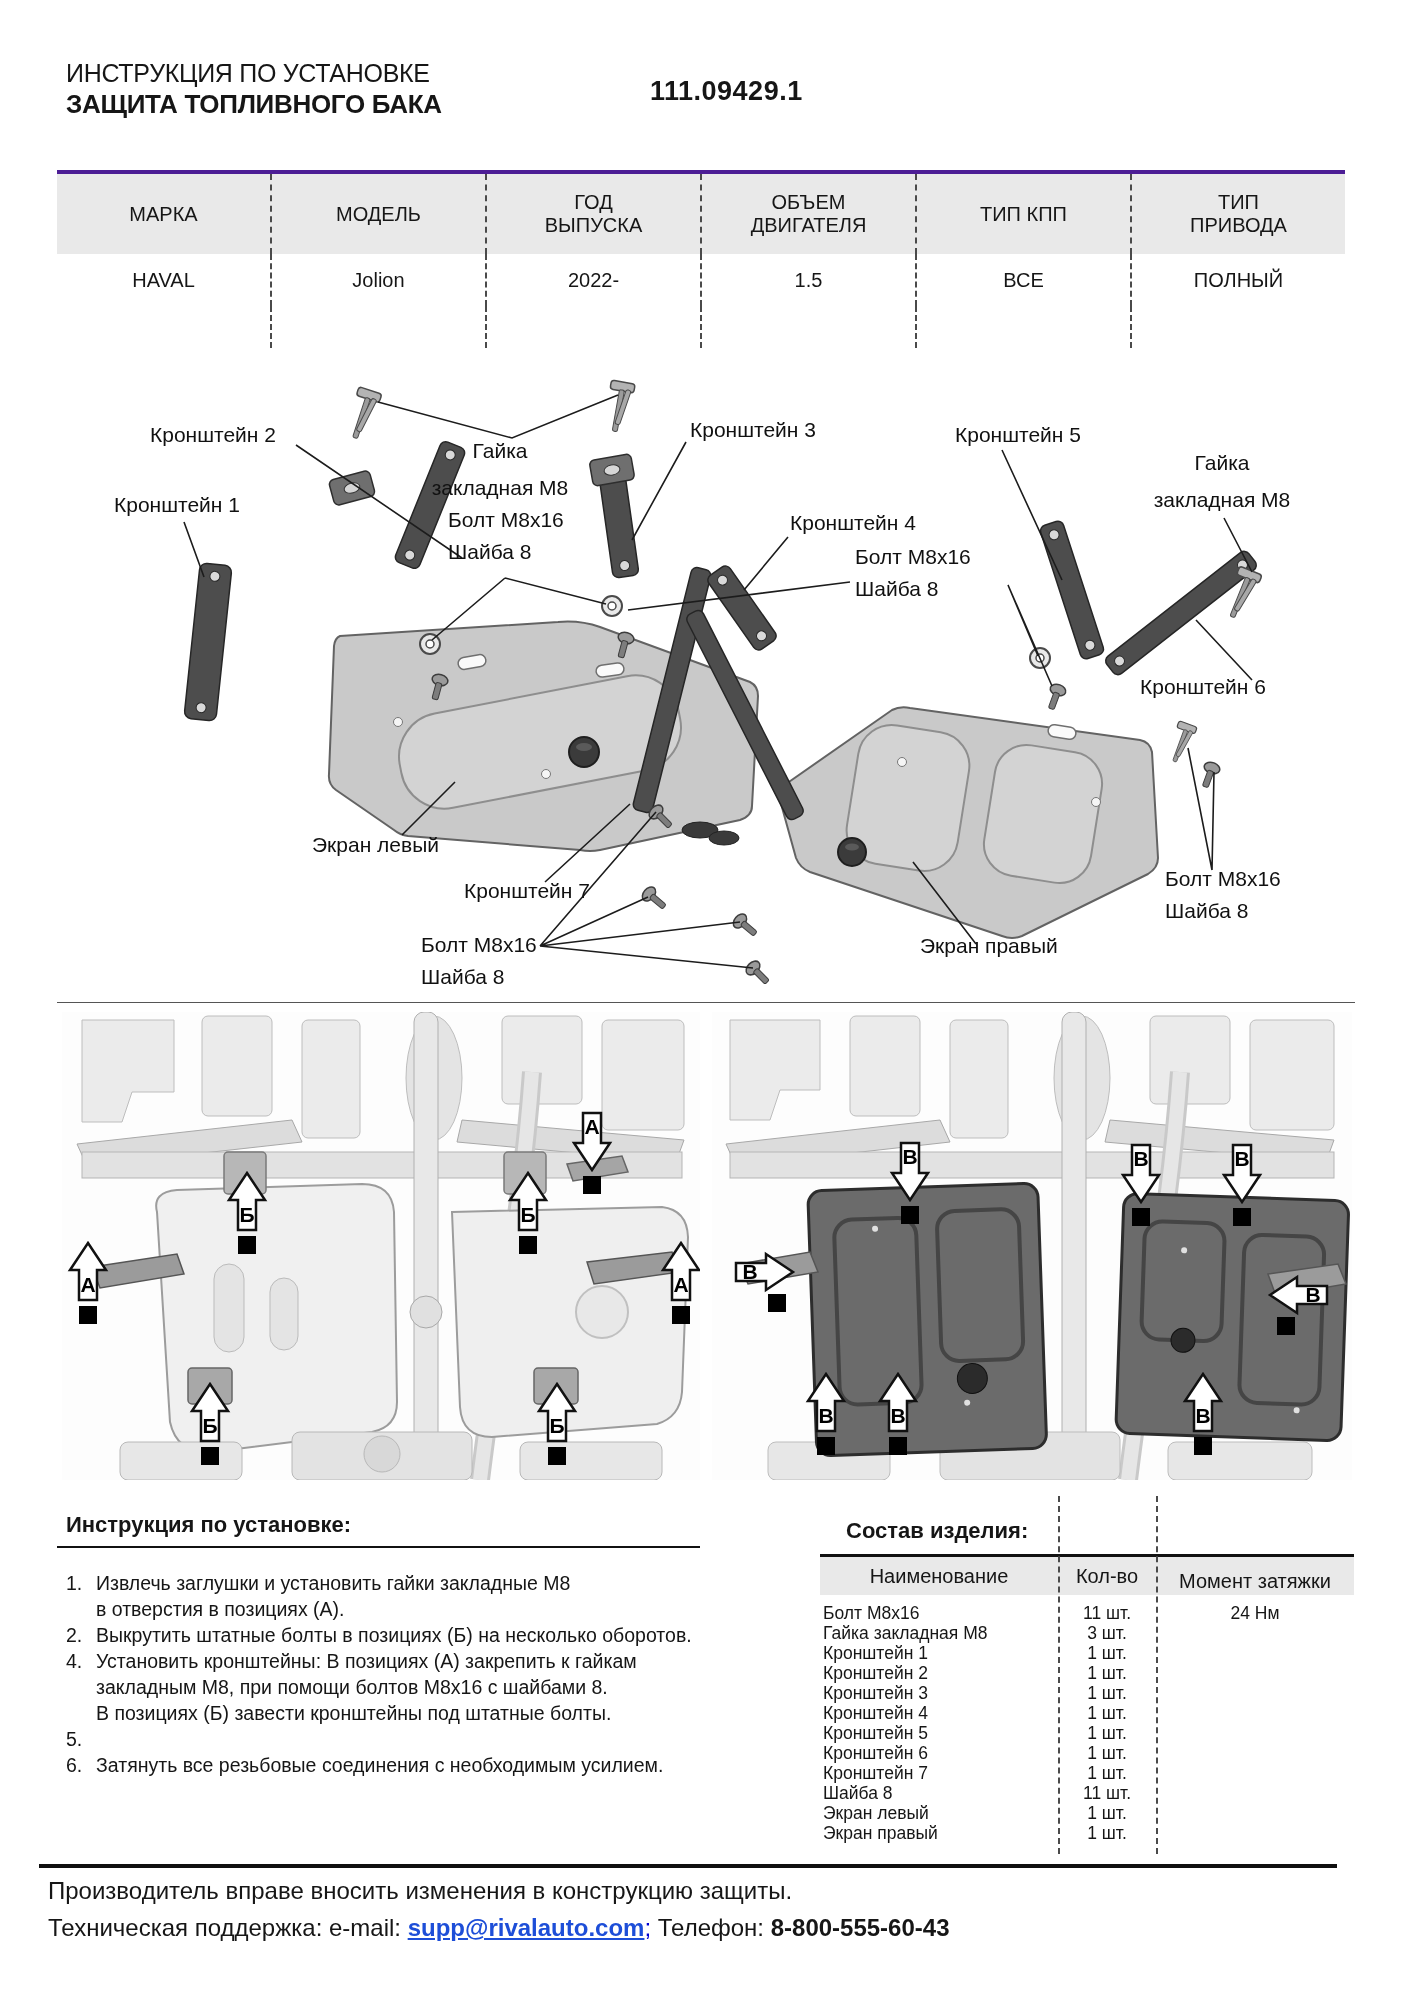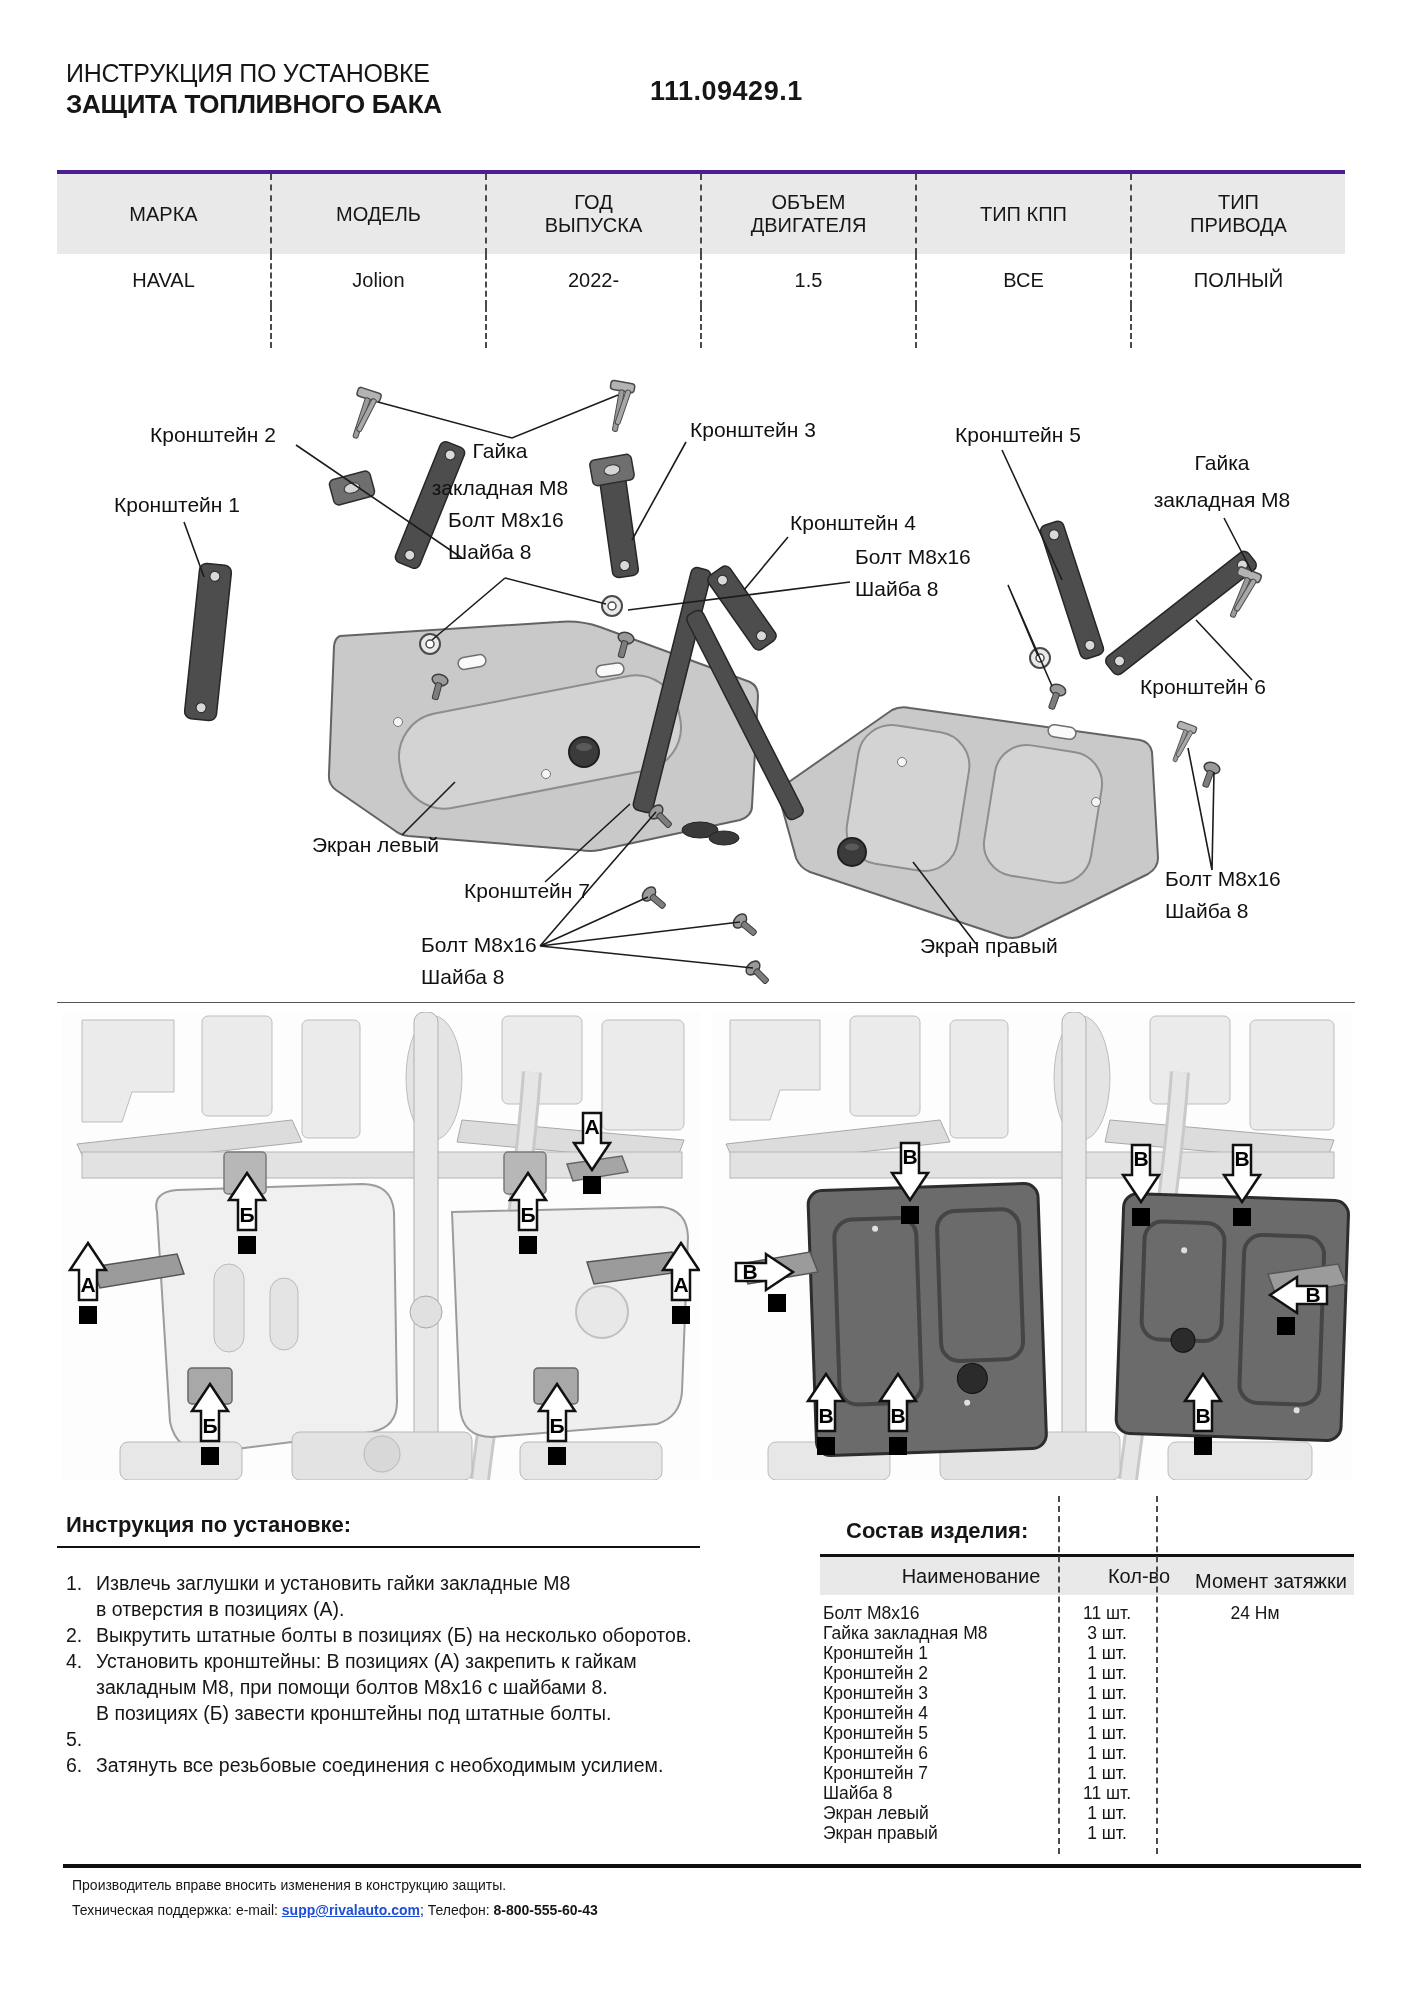--- a/index.html
+++ b/index.html
@@ -39,32 +39,32 @@
   #install-steps{margin:22px 0 0 9px;font-size:19.5px;line-height:26px;}
   .step{display:flex;}
   .step-num{width:30px;flex:0 0 30px;}
   
   #composition{position:absolute;left:820px;top:1492px;width:534px;height:372px;}
   .comp-dash{position:absolute;top:4px;height:358px;border-left:2px dashed #4a4a4a;}
   #comp-dash-1{left:238px;}
   #comp-dash-2{left:336px;}
   #comp-heading{margin:26px 0 10px 26px;font-size:22px;font-weight:bold;}
   #comp-table{border-top:3px solid #111;}
-  #comp-head-row{display:flex;background:#e9e9e9;height:38px;align-items:center;font-size:20px;padding-left:32px;}
+  #comp-head-row{display:flex;background:#e9e9e9;height:38px;align-items:center;font-size:20px;}
   .comp-hc{text-align:center;}
   .comp-hc.c1{width:238px;}
   .comp-hc.c2{width:98px;}
   .comp-hc.c3{flex:1;margin-top:11px;}
   #comp-rows{padding:8px 0 10px;font-size:17.5px;}
   .comp-row{display:flex;height:20px;align-items:center;}
   .comp-name{width:238px;padding-left:3px;box-sizing:border-box;}
   .comp-qty{width:98px;text-align:center;}
   .comp-torque{flex:1;text-align:center;}
   
-  #footer{position:absolute;left:63px;top:1864px;width:1298px;border-top:4px solid #0f0f0f;font-size:14px;}
+  #footer{position:absolute;left:39px;top:1864px;width:1298px;border-top:4px solid #0f0f0f;font-size:24px;}
   #footer p{margin:9px 0 0 9px;}
   #footer-email{color:#1d4ed8;font-weight:bold;text-decoration:underline;cursor:pointer;}
   #footer-semi{color:#0000d4;}
   #footer-phone{font-weight:bold;}
 </style>
 </head>
 <body>
 
 <div id="doc-header">
   <div class="t1">ИНСТРУКЦИЯ ПО УСТАНОВКЕ</div>

